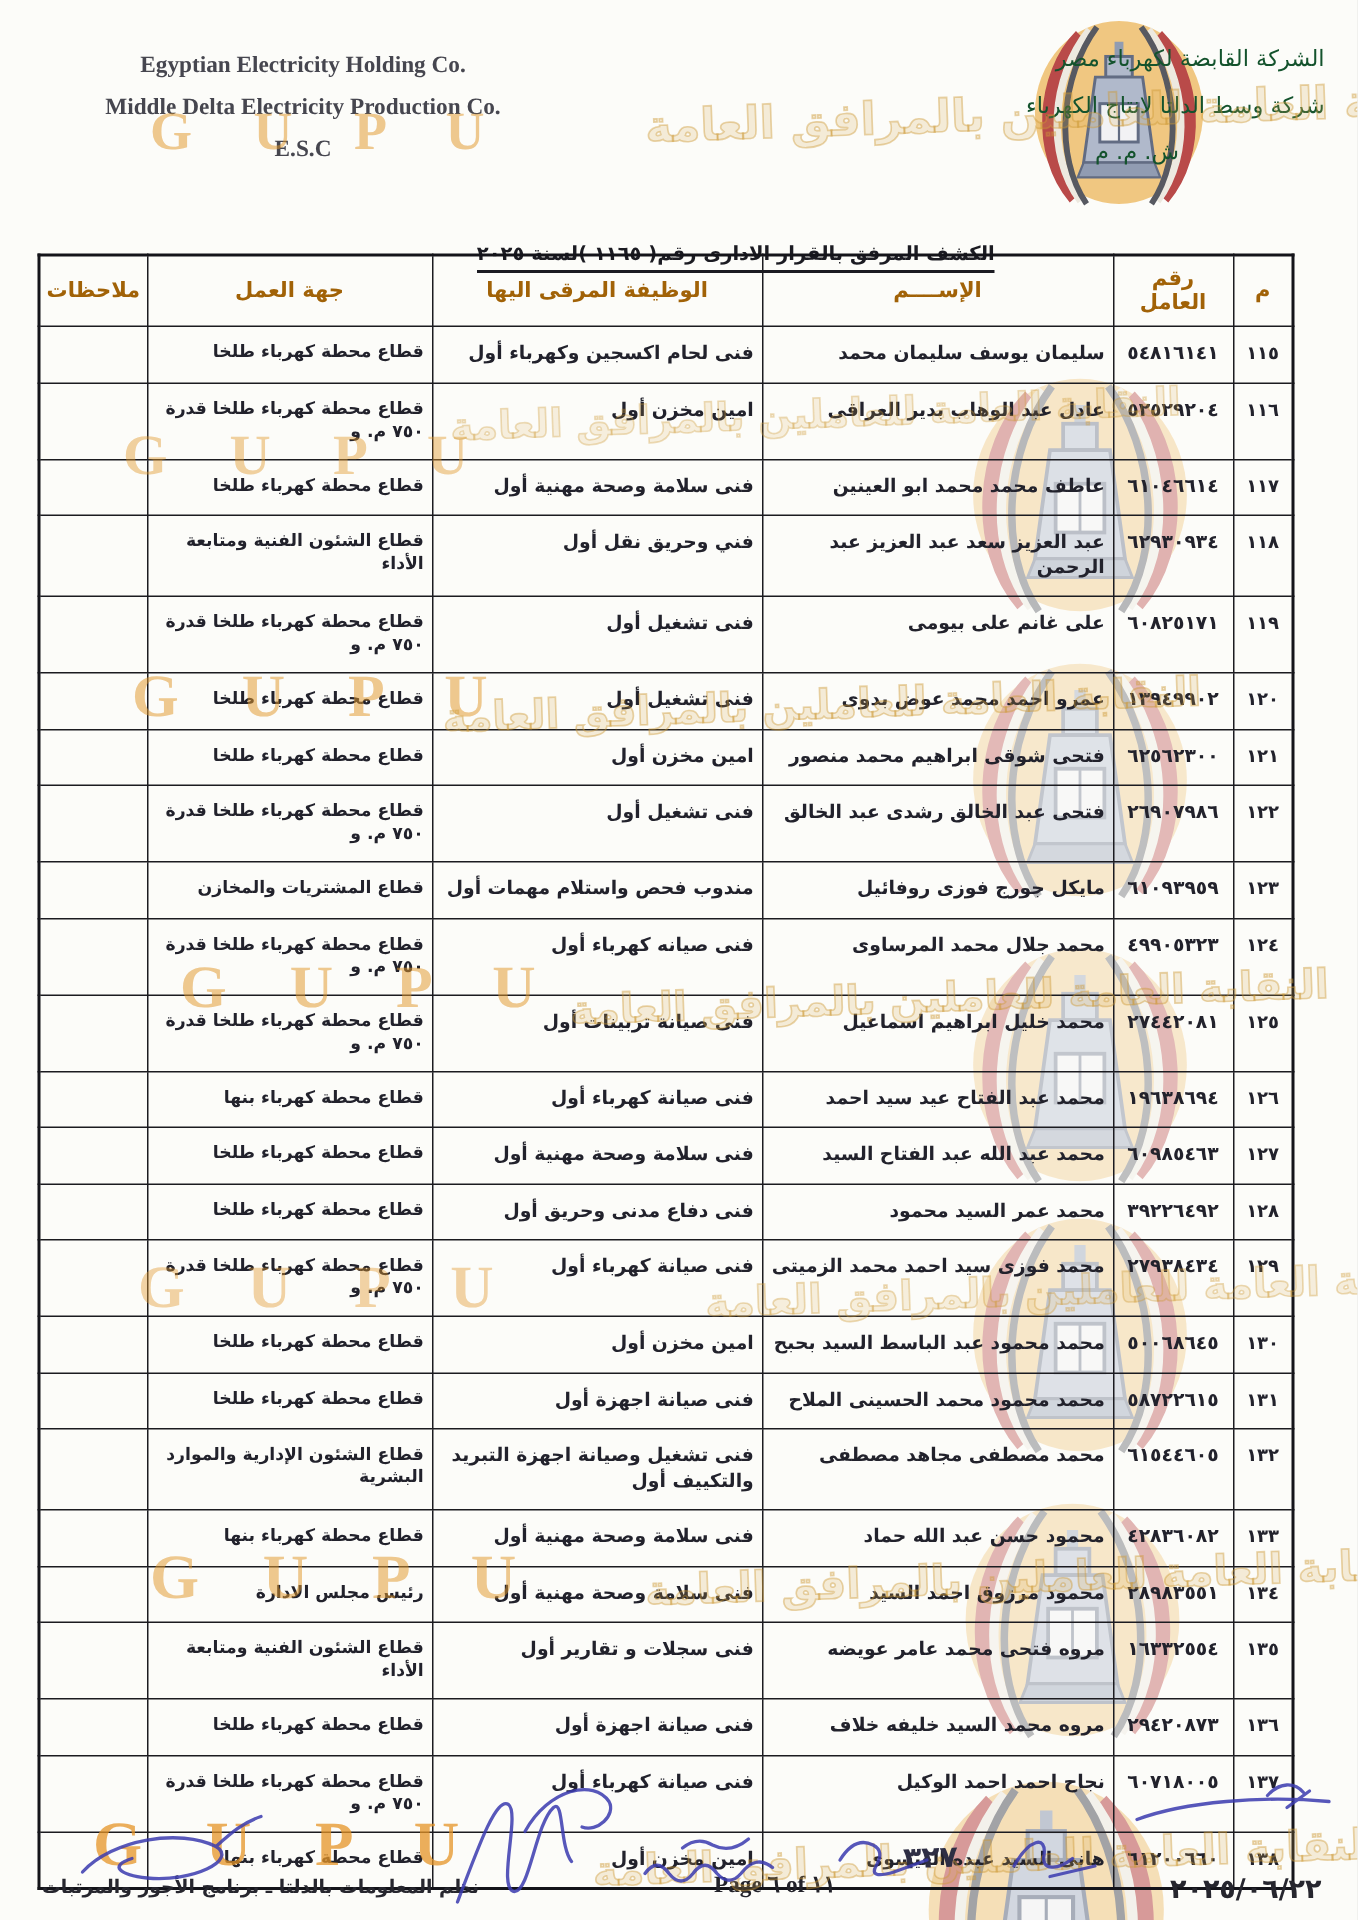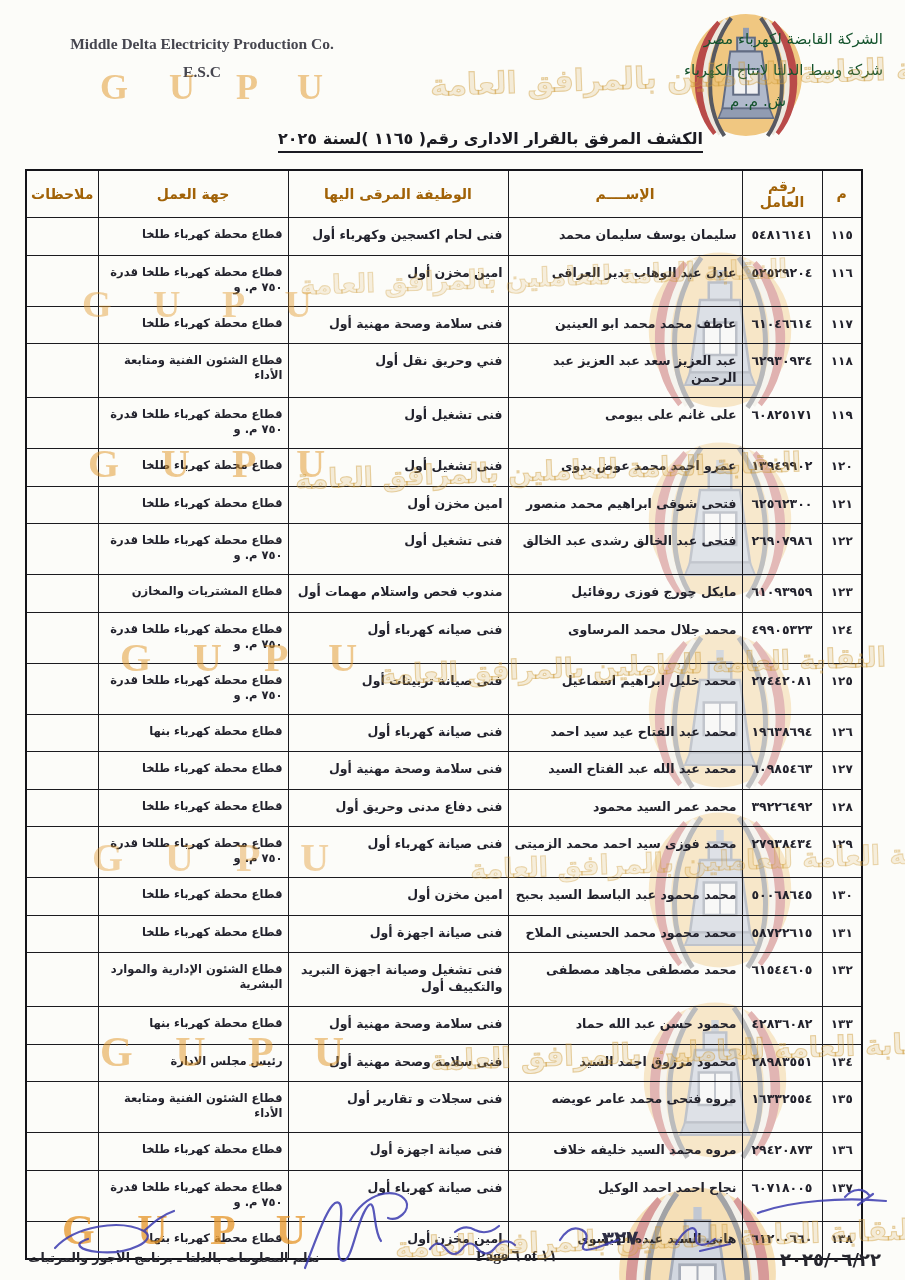--- a/index.html
+++ b/index.html
@@ -8,22 +8,22 @@
   
   .hdr-en{position:absolute;left:34px;top:30px;width:336px;text-align:center;
           font-family:"Liberation Serif",serif;font-weight:bold;color:#46464f;
           font-size:15.5px;line-height:28px;z-index:2;}
   .hdr-ar{position:absolute;right:22px;top:24px;width:270px;direction:rtl;text-align:right;
           font-weight:normal;font-size:15px;line-height:31px;z-index:2;color:#14532d;}
   .hdr-ar .l2{margin-left:30px;padding-left:16px;}
   .hdr-ar .l3{margin-left:58px;text-align:center;width:130px;margin-right:60px;}
   .doc-title{position:absolute;top:129px;left:0;width:905px;text-align:center;z-index:2;}
   .doc-title span{display:inline-block;transform:translateX(38px);direction:rtl;
-          font-size:16px;font-weight:bold;color:#1b1b22;padding-bottom:3px;
-          border-bottom:2.2px solid #1b1b22;}
+          font-size:13px;font-weight:bold;color:#1b1b22;padding-bottom:3px;
+          border-bottom:2.2px solid #1b1b22;margin-top:33px;}
   
   table{position:absolute;top:169px;left:25px;width:838px;border-collapse:collapse;
         direction:rtl;table-layout:fixed;z-index:2;}
   th,td{border:1.6px solid #1b1b20;overflow:hidden;}
   table{border:2.6px solid #14141a;}
   th{height:42px;font-size:14px;font-weight:bold;text-align:center;padding:2px;color:#a16207;}
   td{padding:9px 5px 11px 5px;font-size:12.5px;font-weight:bold;line-height:16.5px;
      vertical-align:top;color:#22222c;}
   .c-serial{text-align:center;font-size:12px;letter-spacing:1px;}
   .c-worker{text-align:center;letter-spacing:1.5px;font-size:12.5px;}
@@ -105,20 +105,21 @@
 
   <div class="wm-ar" style="left:430px;top:58px;font-size:30px;">النقابة العامة للعاملين بالمرافق العامة</div>
   <div class="wm-ar" style="left:300px;top:262px;font-size:26px;opacity:.8">النقابة العامة للعاملين بالمرافق العامة</div>
   <div class="wm-ar" style="left:295px;top:455px;font-size:27px;">النقابة العامة للعاملين بالمرافق العامة</div>
   <div class="wm-ar" style="left:380px;top:650px;font-size:27px;">النقابة العامة للعاملين بالمرافق العامة</div>
   <div class="wm-ar" style="left:470px;top:845px;font-size:27px;opacity:.85">النقابة العامة للعاملين بالمرافق العامة</div>
   <div class="wm-ar" style="left:430px;top:1035px;font-size:28px;">النقابة العامة للعاملين بالمرافق العامة</div>
   <div class="wm-ar" style="left:395px;top:1222px;font-size:28px;">النقابة العامة للعاملين بالمرافق العامة</div>
 
   <div class="hdr-en">
+    <div class="l">Egyptian Electricity Holding Co.</div>
     <div class="l">Middle Delta Electricity Production Co.</div>
     <div class="l">E.S.C</div>
   </div>
   <div class="hdr-ar">
     <div class="l1">الشركة القابضة لكهرباء مصر</div>
     <div class="l2">شركة وسط الدلتا لانتاج الكهرباء</div>
     <div class="l3">ش. م. م</div>
   </div>
 
   <div class="doc-title">

